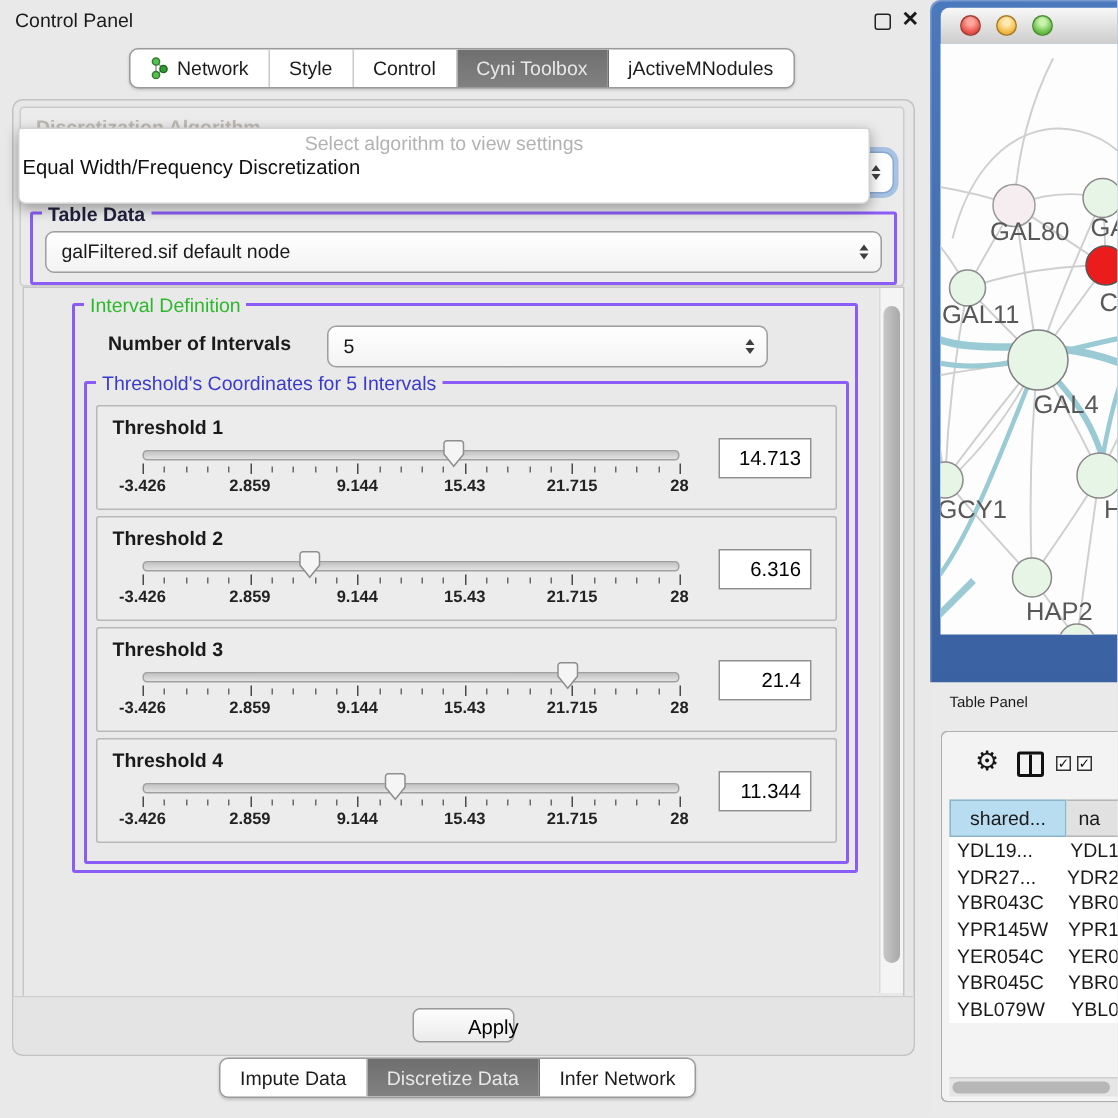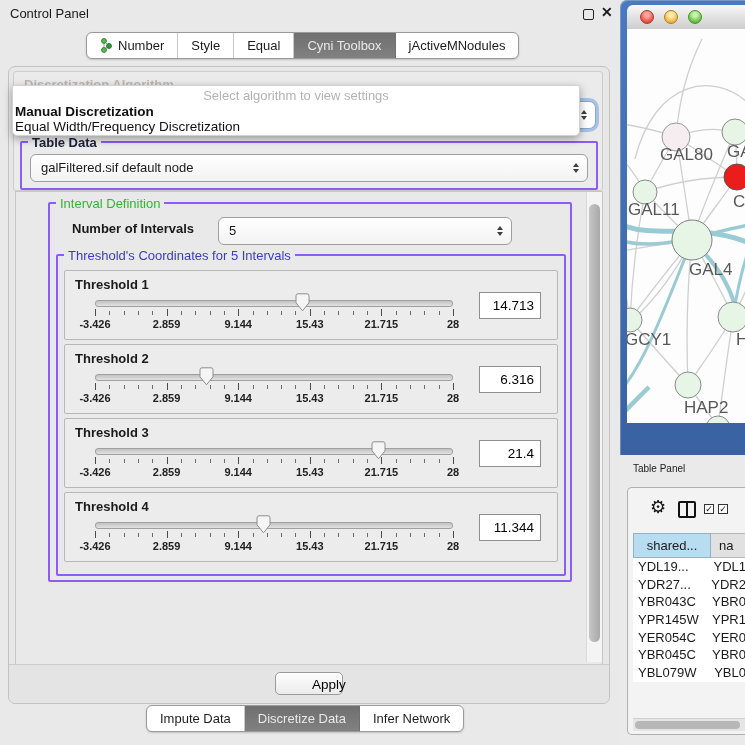--- a/index.html
+++ b/index.html
@@ -123,24 +123,24 @@
     <div class="seg">
       <span class="net-ico">
         <svg width="13" height="15" viewBox="0 0 13 15">
           <line x1="4" y1="3" x2="9" y2="8" stroke="#9a9a9a"></line>
           <line x1="4" y1="12" x2="9" y2="8" stroke="#9a9a9a"></line>
           <line x1="4" y1="3" x2="4" y2="12" stroke="#9a9a9a"></line>
           <circle cx="4" cy="3" r="2.4" fill="#55c14e" stroke="#2e7d32"></circle>
           <circle cx="9" cy="8" r="2.4" fill="#2e9e33" stroke="#1d6b22"></circle>
           <circle cx="4" cy="12" r="2.4" fill="#55c14e" stroke="#2e7d32"></circle>
         </svg>
-      </span><span>Number</span>
+      </span><span>Network</span>
     </div>
     <div class="seg">Style</div>
-    <div class="seg">Equal</div>
+    <div class="seg">Control</div>
     <div class="seg selected">Cyni Toolbox</div>
     <div class="seg">jActiveMNodules</div>
   </div>
 
   <div class="main-panel">
     <div class="algo-box">
       <span class="algo-title">Discretization Algorithm</span>
       <div class="algo-combo">
         <span class="spin">
             <i class="up"></i>
@@ -378,21 +378,20 @@
       </div>
     </div>
 
     <div class="apply-row">
       <button class="apply-btn">Apply</button>
     </div>
   </div>
 
   <div class="algo-popup">
     <div class="popup-ph">Select algorithm to view settings</div>
-    <div class="popup-opt bold">Manual Discretization</div>
     <div class="popup-opt">Equal Width/Frequency Discretization</div>
   </div>
 
   <div class="seg-tabs" id="bottom-tabs">
     <div class="seg">Impute Data</div>
     <div class="seg selected">Discretize Data</div>
     <div class="seg">Infer Network</div>
   </div>
 </section>
 

